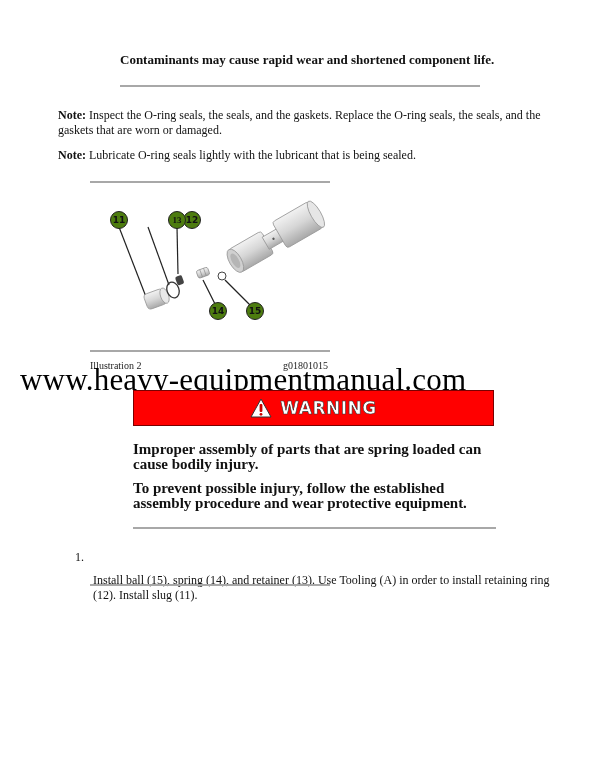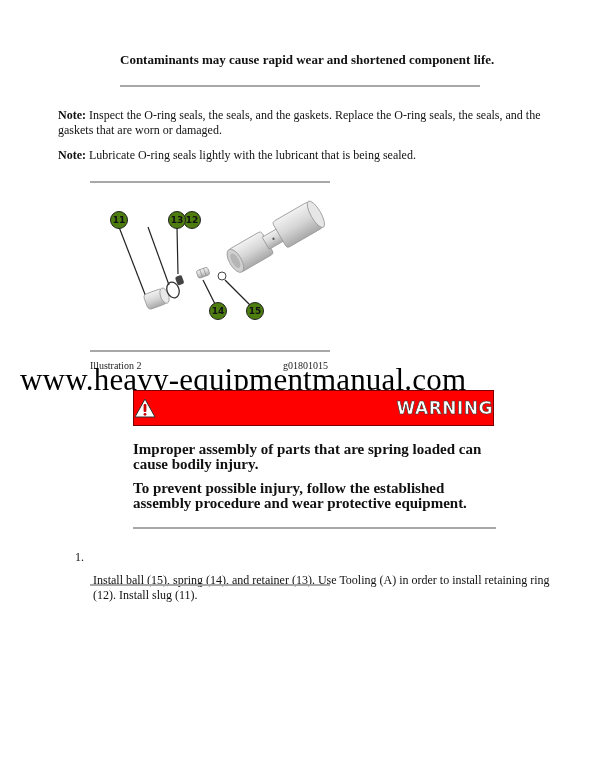--- a/index.html
+++ b/index.html
@@ -15,21 +15,21 @@
   .note { left:58px; width:490px; font-size:12px; line-height:15px; }
   .note b { font-weight:bold; }
   .illus-caption { font-size:10px; color:#222; }
   .watermark {
     left:20px; top:362px; width:580px; font-family:Liberation Serif, serif;
     font-size:31px; color:#000000; letter-spacing:0.2px; white-space:nowrap; line-height:36px;
   }
   .warning-bar {
     left:133px; top:390px; width:361px; height:36px; background:#ff0000;
     border:1px solid #7a0000; box-sizing:border-box;
-    display:flex; align-items:center; justify-content:space-between; gap:8px;
+    display:flex; align-items:center; justify-content:center; gap:8px;
   }
   .warning-word {
     font-family:"DejaVu Sans", "Liberation Sans", sans-serif; font-weight:bold;
     color:#fff; font-size:17px; letter-spacing:0.5px;
     -webkit-text-stroke:0.6px #333;
   }
   .warn-body { left:133px; width:360px; font-weight:bold; font-size:15px; line-height:15px; }
   .step { left:75px; top:550px; width:480px; font-size:12px; line-height:15px; }
   .step-num { position:absolute; left:0; top:0; }
   .step-text { position:absolute; left:18px; top:0; width:460px;margin-top:23px; }
@@ -92,21 +92,21 @@
       <rect x="36" y="6" width="18" height="14" fill="url(#cyl)" stroke="#999" stroke-width="0.8"></rect>
       <rect x="52" y="-2" width="42" height="30" rx="3" fill="url(#cyl)" stroke="#999" stroke-width="0.8"></rect>
       <ellipse cx="94" cy="13" rx="5" ry="15" fill="#e6e6e6" stroke="#999" stroke-width="0.8"></ellipse>
       <ellipse cx="1" cy="13" rx="6" ry="13" fill="#d0d0d0" stroke="#999" stroke-width="0.8"></ellipse>
       <ellipse cx="1" cy="13" rx="3.5" ry="8" fill="#b5b5b5"></ellipse>
       <circle cx="45" cy="13" r="1.2" fill="#555"></circle>
     </g>
   </svg>
   <div class="callout" style="left:20px; top:21px;">11</div>
   <div class="callout" style="left:49px; top:21px;margin-left:44px;">12</div>
-  <div class="callout" style="left:78px; top:21px;">13</div>
+  <div class="callout" style="left:78px; top:21px;font-family:Liberation Serif, serif;">13</div>
   <div class="callout" style="left:119px; top:112px;">14</div>
   <div class="callout" style="left:156px; top:112px;">15</div>
 </div>
 
 <div class="abs rule" style="left:90px; top:350px; width:240px;"></div>
 <div class="abs illus-caption" style="left:90px; top:360px;">Illustration 2</div>
 <div class="abs illus-caption" style="left:283px; top:360px;">g01801015</div>
 
 <div class="abs watermark">www.heavy-equipmentmanual.com</div>
 

